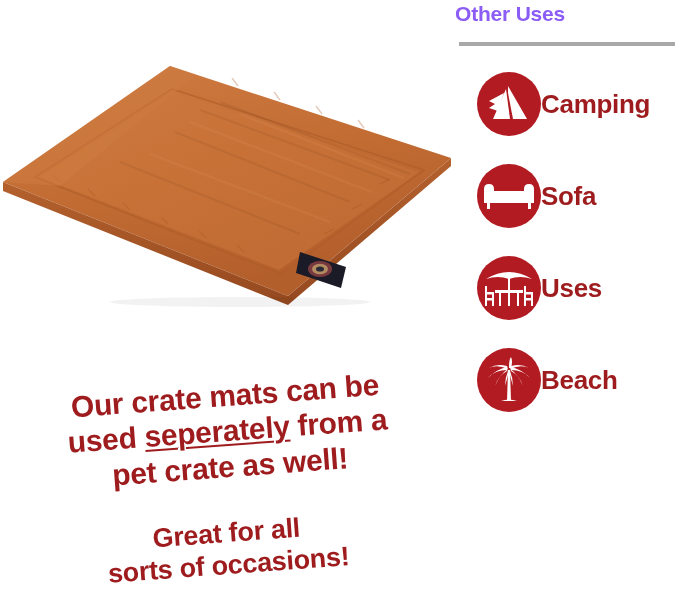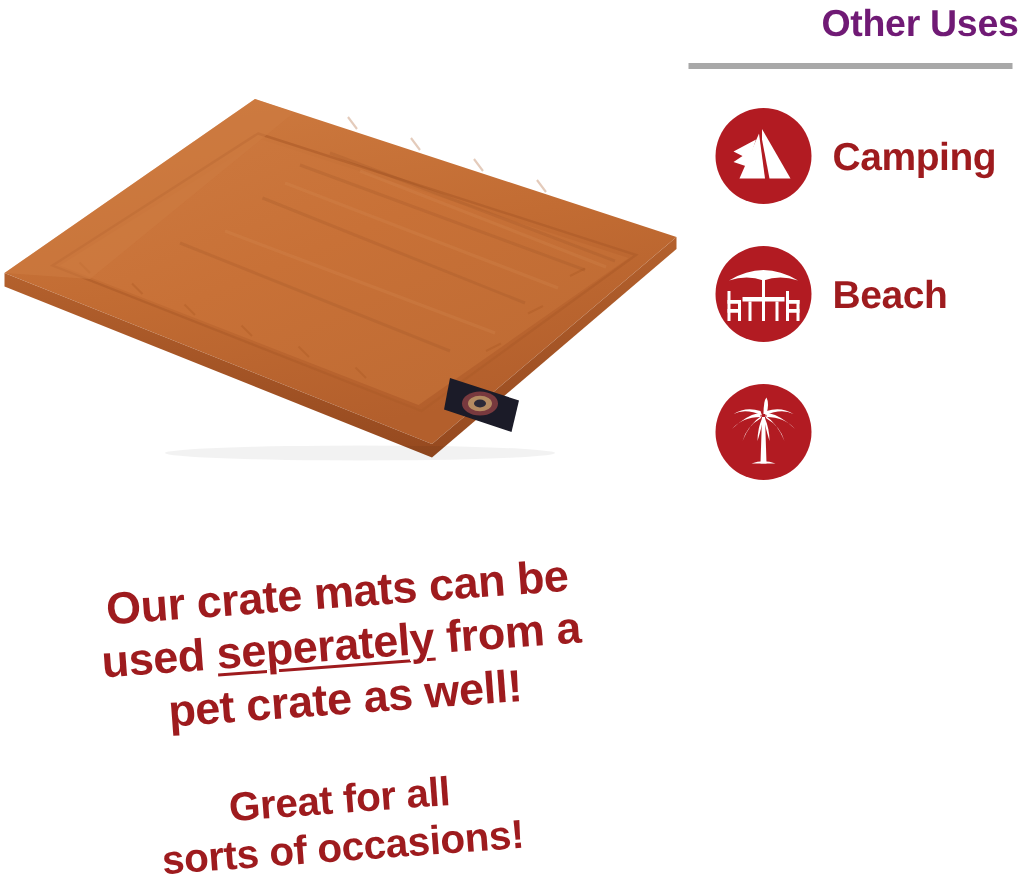--- a/index.html
+++ b/index.html
@@ -56,23 +56,23 @@
   }
 
   
   .right-col {
     position: absolute; left: 455px; top: 0;
     width: 224px; height: 593px;
   }
   .panel-title {
     position: absolute; left: 0; top: 2px;
     width: 224px;
-    text-align: right;
-    color: #701a75;
-    font-size: 25px;
+    text-align: left;
+    color: #8b5cf6;
+    font-size: 21px;
     font-weight: bold;
     letter-spacing: -0.2px;
   }
   .title-rule {
     position: absolute; left: 4px; top: 42px;
     width: 216px; height: 4px;
     background: #a8a8a8;
   }
 
   .uses-list {
@@ -91,21 +91,20 @@
     flex: 0 0 64px;
     border-radius: 50%;
     background: #b21b22;
     display: flex;
     align-items: center;
     justify-content: center;
     overflow: hidden;
   }
   .use-icon svg { display: block; }
   .use-label {
-    margin-left: 14px;
     color: #9e1b1e;
     font-size: 26px;
     font-weight: bold;
     letter-spacing: -0.3px;
     white-space: nowrap;
   }
 </style>
 </head>
 <body>
 
@@ -207,20 +206,30 @@
           <svg width="46" height="40" viewBox="0 0 46 40" xmlns="http://www.w3.org/2000/svg">
             <path d="M22 2 L41 35 L27 35 L22 9 Z" fill="#fff"></path>
             <path d="M20 5 L7 35 L24 35 Z" fill="#fff"></path>
             <path d="M18 9 L3 17 L9 20 L3 24 L12 27 Z" fill="#fff"></path>
           </svg>
         </div>
         <div class="use-label">Camping</div>
       </div>
 
 
+      <div class="use-row">
+        <div class="use-icon">
+          <svg width="54" height="30" viewBox="0 0 54 30" xmlns="http://www.w3.org/2000/svg">
+            <path d="M2 8 Q2 3 7 3 Q12 3 12 8 L12 10 L42 10 L42 8 Q42 3 47 3 Q52 3 52 8 L52 22 L2 22 Z" fill="#fff"></path>
+            <rect x="5" y="22" width="3" height="6" fill="#fff"></rect>
+            <rect x="46" y="22" width="3" height="6" fill="#fff"></rect>
+          </svg>
+        </div>
+        <div class="use-label">Sofa</div>
+      </div>
 
 
       <div class="use-row">
         <div class="use-icon">
           <svg width="54" height="44" viewBox="0 0 54 44" xmlns="http://www.w3.org/2000/svg">
             <path d="M4 13 Q27 -1 50 13 Q38 9 27 13 Q16 9 4 13 Z" fill="#fff"></path>
             <rect x="26" y="12" width="2" height="28" fill="#fff"></rect>
             <rect x="13" y="24" width="28" height="3" fill="#fff"></rect>
             <rect x="17" y="27" width="2" height="13" fill="#fff"></rect>
             <rect x="35" y="27" width="2" height="13" fill="#fff"></rect>
@@ -231,38 +240,39 @@
               <rect x="3" y="32" width="9" height="2.5"></rect>
             </g>
             <g fill="#fff">
               <rect x="42" y="20" width="2" height="20"></rect>
               <rect x="49" y="26" width="2" height="14"></rect>
               <rect x="42" y="26" width="9" height="2.5"></rect>
               <rect x="42" y="32" width="9" height="2.5"></rect>
             </g>
           </svg>
         </div>
-        <div class="use-label">Beach</div>
+        <div class="use-label">Uses</div>
       </div>
 
       <div class="use-row">
         <div class="use-icon">
           <svg width="48" height="48" viewBox="0 0 48 48" xmlns="http://www.w3.org/2000/svg">
             <g fill="#fff">
               <path d="M24 12 Q24 3 26 1 Q28 5 26 12 Z"></path>
               <path d="M23 13 Q12 8 4 12 Q12 7 22 10 Z"></path>
               <path d="M25 13 Q36 8 44 12 Q36 7 26 10 Z"></path>
               <path d="M22 14 Q10 14 3 22 Q12 13 22 11 Z"></path>
               <path d="M26 14 Q38 14 45 22 Q36 13 26 11 Z"></path>
               <path d="M22 15 Q13 20 10 30 Q15 18 23 13 Z"></path>
               <path d="M26 15 Q35 20 38 30 Q33 18 25 13 Z"></path>
               <path d="M23 15 Q20 22 20 30 Q23 20 24 14 Z"></path>
               <path d="M25 15 Q28 22 28 30 Q25 20 24 14 Z"></path>
               <path d="M23 14 L22 45 L26 45 L25 14 Z"></path>
               <path d="M16 45 Q24 42 32 45 Z"></path>
             </g>
           </svg>
         </div>
+        <div class="use-label">Beach</div>
       </div>
 
     </div>
   </div>
 </div>
 
 </body></html>

